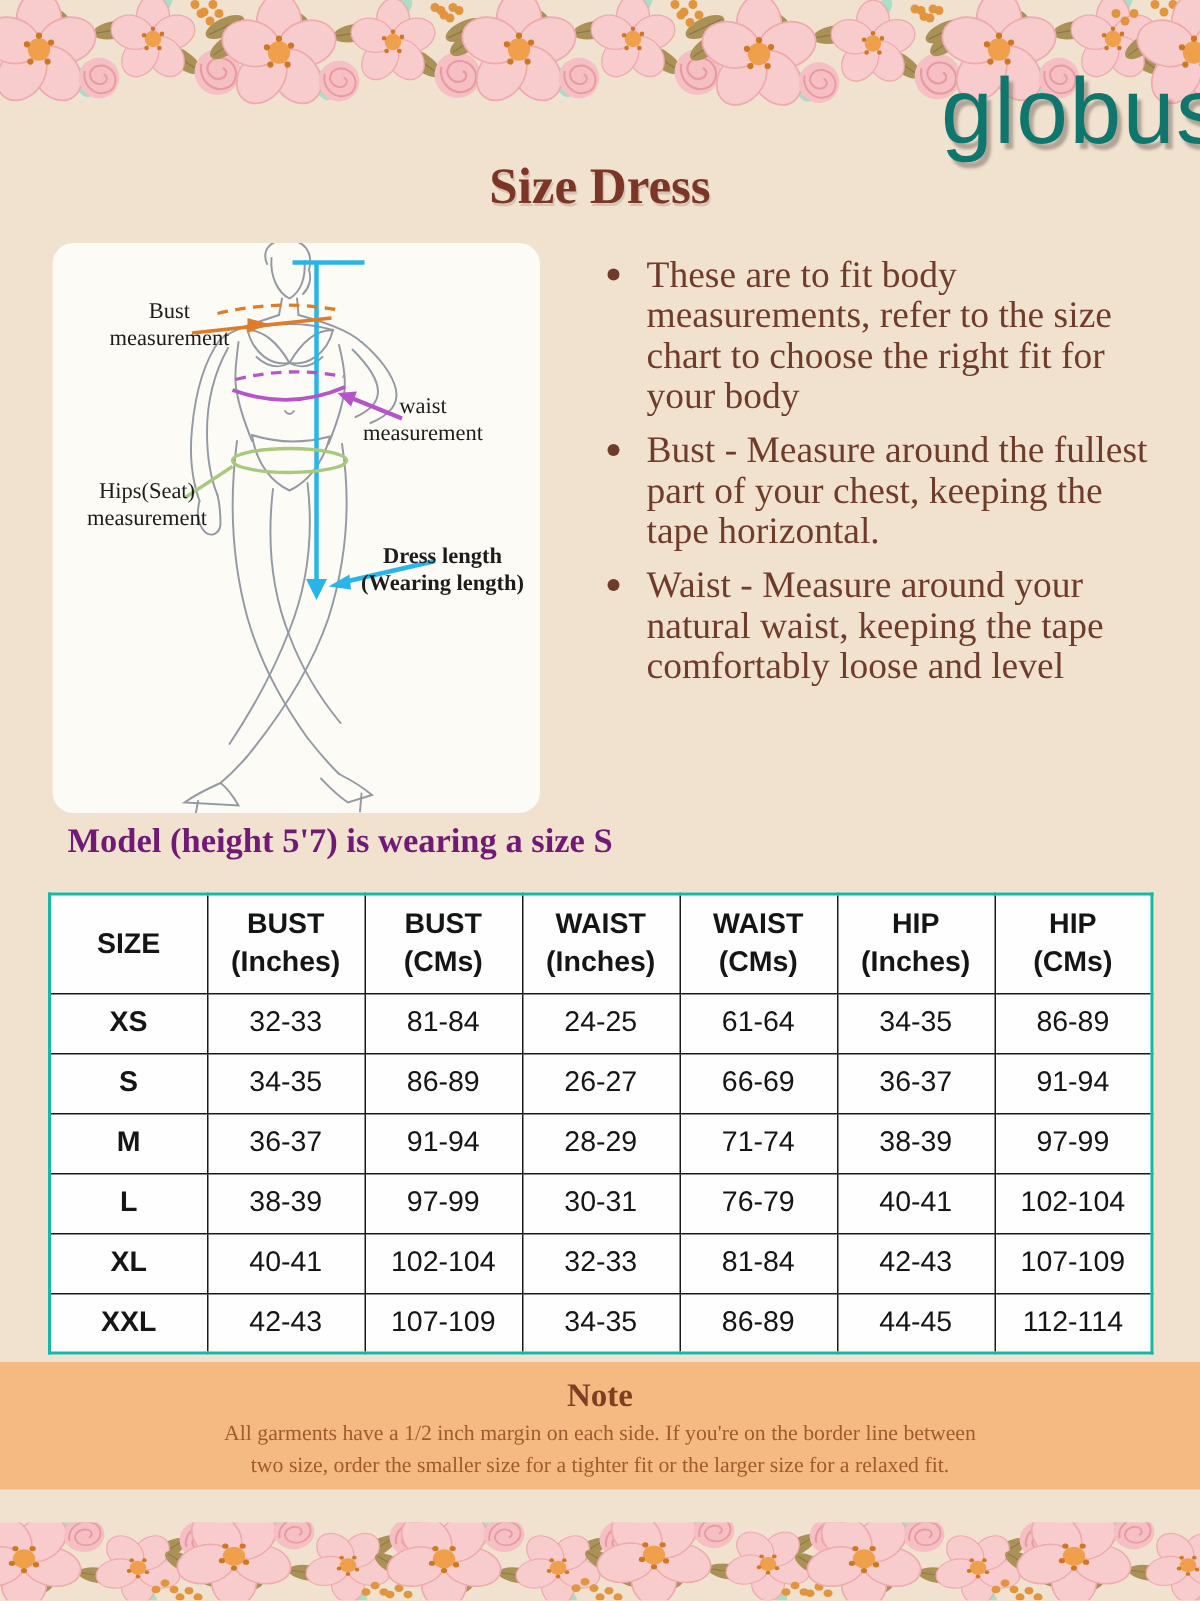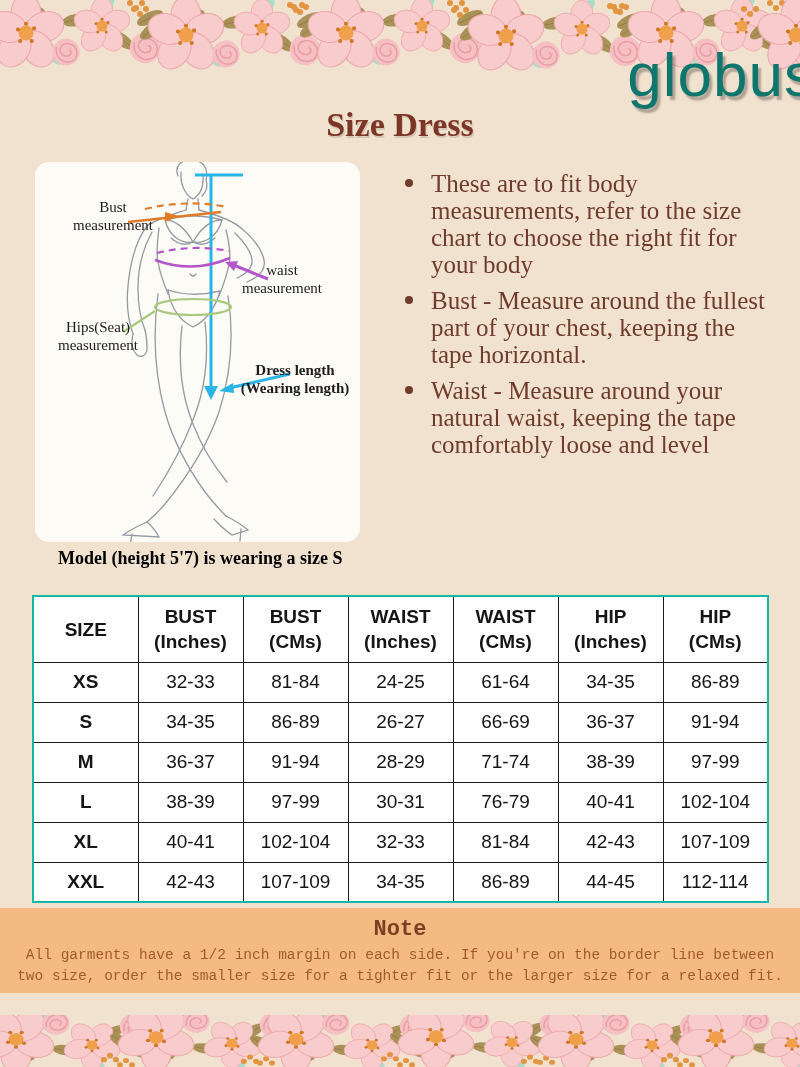--- a/index.html
+++ b/index.html
@@ -35,41 +35,41 @@
     position:absolute;left:402px;top:170px;width:372px;
     color:#6f3b2b;font-size:25px;line-height:27px;
   }
   .bullets .item{position:relative;padding-left:29px;margin-bottom:9px;}
   .bullets .dot{
     position:absolute;left:3px;top:9px;width:8px;height:8px;border-radius:50%;
     background:#6f3b2b;
   }
 
   .model-note{
-    position:absolute;left:58px;top:548px;
-    font-weight:700;font-size:18px;color:#000000;
+    position:absolute;left:45px;top:548px;
+    font-weight:700;font-size:23px;color:#701a75;
   }
 
   table.size-chart{
     position:absolute;left:32px;top:595px;width:737px;
     border-collapse:collapse;table-layout:fixed;background:#fefefe;
     font-family:"Liberation Sans",sans-serif;color:#151515;text-align:center;
     border:2px solid #14b8a6;
   }
   .size-chart th,.size-chart td{border:1.5px solid #1a1a1a;padding:0;}
   .size-chart thead tr{height:66px;}
   .size-chart tbody tr{height:40px;text-align:center;}
   .size-chart thead th{font-size:19px;font-weight:700;white-space:pre-line;line-height:25px;}
   .size-chart tbody th{font-size:19px;font-weight:700;}
   .size-chart tbody td{font-size:19px;font-weight:400;}
 
   .note-band{
     position:absolute;left:0;top:908px;width:800px;height:85px;
     background:#f5ba82;text-align:center;
-    font-family:Liberation Mono, monospace;
+    font-family:Liberation Serif, serif;
   }
   .note-title{margin-top:9px;font-size:22px;font-weight:700;color:#7c3f22;}
   .note-body{margin-top:3px;font-size:14.5px;line-height:21px;color:#a15a2d;white-space:pre-line;}
 </style>
 </head>
 <body>
 
 <svg width="0" height="0" style="position:absolute">
   <defs>
     <g id="flower5">

